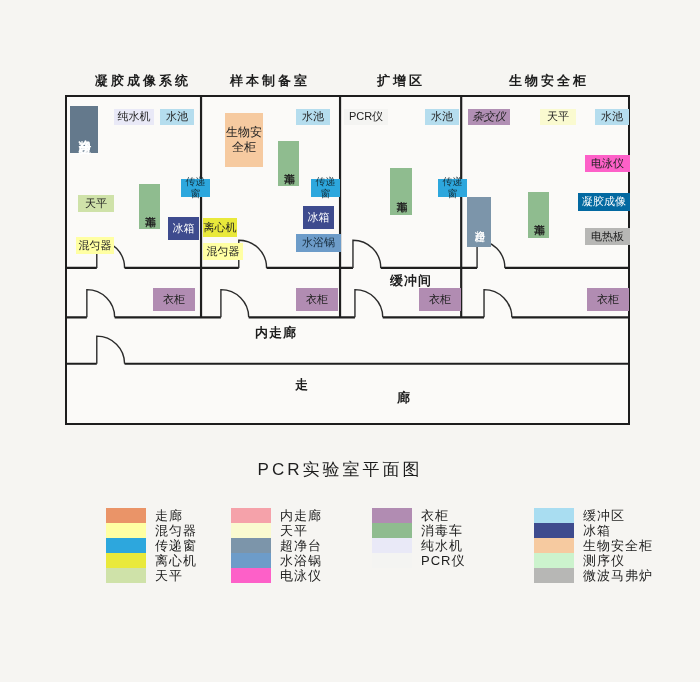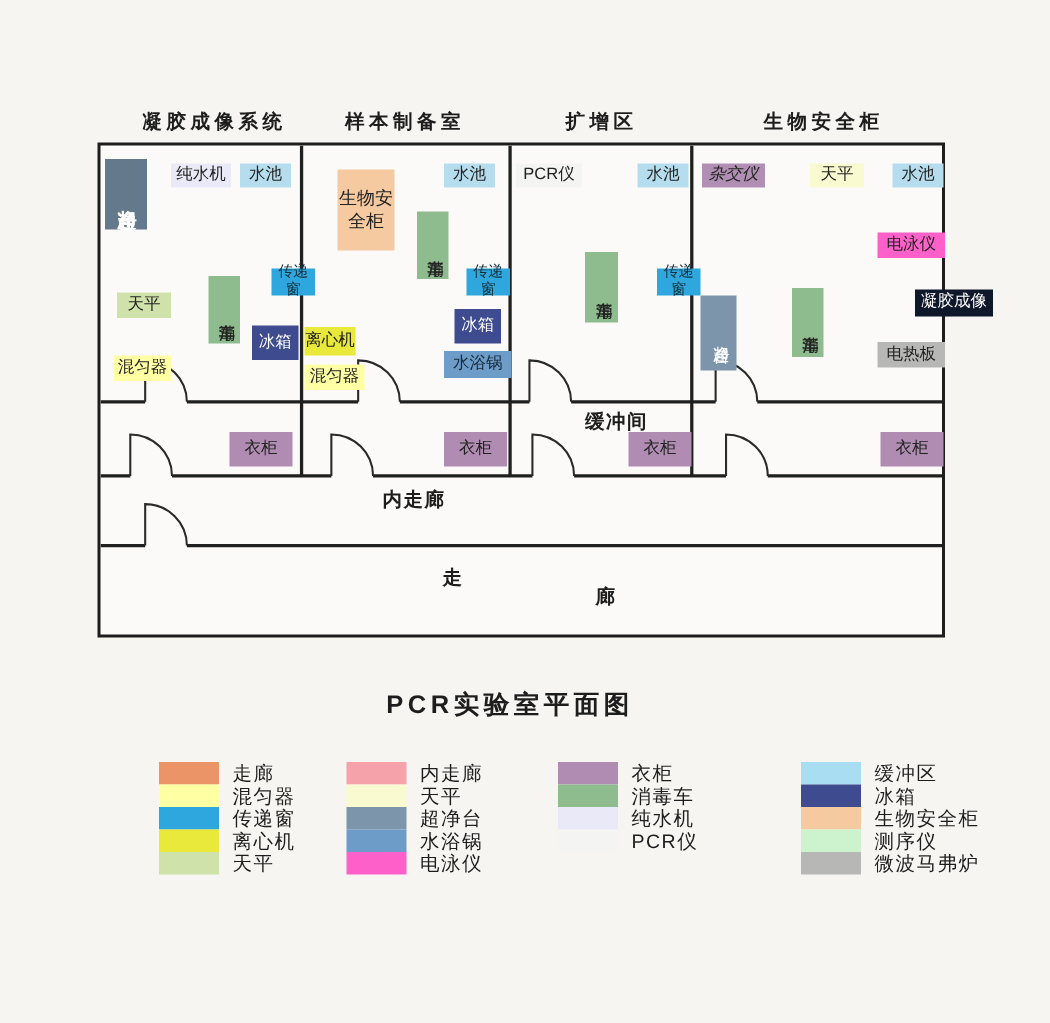--- a/index.html
+++ b/index.html
@@ -7,21 +7,21 @@
   body{background:#f6f5f2;font-family:"Liberation Sans","DejaVu Sans",sans-serif;color:#1d1d1d;position:relative}
   .page{position:absolute;inset:0;overflow:hidden}
   .room-label{position:absolute;top:72px;font-size:13px;font-weight:700;letter-spacing:3px;text-align:center;white-space:nowrap}
   .plan{position:absolute;left:65px;top:95px;width:565px;height:330px;border:2px solid #1d1d1d;background:#fbfaf8}
   .plan svg{position:absolute;left:0;top:0;width:100%;height:100%}
   .equip{position:absolute;display:flex;align-items:center;justify-content:center;text-align:center;font-size:11px;line-height:1.25;z-index:2}
   .vert{writing-mode:vertical-rl;text-orientation:upright}
   .big{font-size:13px;font-weight:700}
   .area-label{position:absolute;font-weight:700;font-size:13px;z-index:2;letter-spacing:1px;text-align:right}
   .watermark{position:absolute;left:358px;top:341px;font-size:21px;font-weight:700;color:#ffffff;letter-spacing:1px;z-index:6;text-shadow:0 1px 3px rgba(130,130,130,.5);white-space:nowrap}
-  .title{position:absolute;top:458px;left:0;width:680px;text-align:center;font-size:17px;font-weight:700;letter-spacing:3px}
+  .title{position:absolute;top:458px;left:0;width:680px;text-align:center;font-size:17px;font-weight:400;letter-spacing:3px}
   .legend-col{position:absolute;top:508px;display:flex;flex-direction:column;gap:0}
   .legend-row{display:flex;align-items:center;height:15px}
   .swatch{width:40px;height:15px;margin-right:9px;flex:0 0 auto}
   .legend-label{font-size:13px;letter-spacing:1px;white-space:nowrap}
 </style>
 </head>
 <body>
 
 <div class="page">
 
@@ -76,21 +76,21 @@
 
     <div class="equip" style="left: 277px; top: 12px; width: 44px; height: 16px; background: rgb(244, 244, 242); color: rgb(34, 34, 34);">PCR仪</div>
     <div class="equip" style="left: 358px; top: 12px; width: 34px; height: 16px; background: rgb(181, 221, 238); color: rgb(34, 34, 34);">水池</div>
     <div class="equip vert" style="left: 323px; top: 71px; width: 22px; height: 47px; background: rgb(143, 188, 143); color: rgb(34, 34, 34);">消毒车</div>
     <div class="equip" style="left: 371px; top: 82px; width: 29px; height: 18px; font-size: 10px; background: rgb(45, 167, 221); color: rgb(20, 50, 63);">传递窗</div>
 
     <div class="equip" style="left: 401px; top: 12px; width: 42px; height: 16px; background: rgb(177, 143, 180); color: rgb(34, 34, 34); font-style: italic;">杂交仪</div>
     <div class="equip" style="left: 473px; top: 12px; width: 36px; height: 16px; background: rgb(250, 250, 208); color: rgb(34, 34, 34);">天平</div>
     <div class="equip" style="left: 528px; top: 12px; width: 34px; height: 16px; background: rgb(181, 221, 238); color: rgb(34, 34, 34);">水池</div>
     <div class="equip" style="left: 518px; top: 58px; width: 45px; height: 17px; background: rgb(253, 96, 200); color: rgb(34, 34, 34);">电泳仪</div>
-    <div class="equip" style="left: 511px; top: 96px; width: 52px; height: 18px; background: #0f172a; color: rgb(255, 255, 255); margin-left: 32px;">凝胶成像</div>
+    <div class="equip" style="left: 511px; top: 96px; width: 52px; height: 18px; background: #0369a1; color: rgb(255, 255, 255);">凝胶成像</div>
     <div class="equip" style="left: 518px; top: 131px; width: 45px; height: 17px; background: rgb(183, 183, 181); color: rgb(34, 34, 34);">电热板</div>
     <div class="equip vert" style="left: 461px; top: 95px; width: 21px; height: 46px; background: rgb(143, 188, 143); color: rgb(34, 34, 34);">消毒车</div>
     <div class="equip vert" style="left: 400px; top: 100px; width: 24px; height: 50px; background: rgb(124, 149, 170); color: rgb(255, 255, 255);">超净台</div>
 
     <div class="equip" style="left: 86px; top: 191px; width: 42px; height: 23px; background: rgb(177, 140, 178); color: rgb(34, 34, 34);">衣柜</div>
     <div class="equip" style="left: 229px; top: 191px; width: 42px; height: 23px; background: rgb(177, 140, 178); color: rgb(34, 34, 34);">衣柜</div>
     <div class="equip" style="left: 352px; top: 191px; width: 42px; height: 23px; background: rgb(177, 140, 178); color: rgb(34, 34, 34);">衣柜</div>
     <div class="equip" style="left: 520px; top: 191px; width: 42px; height: 23px; background: rgb(177, 140, 178); color: rgb(34, 34, 34);">衣柜</div>
 
     <div class="area-label" style="left:305px;top:175px;width:60px">缓冲间</div>

